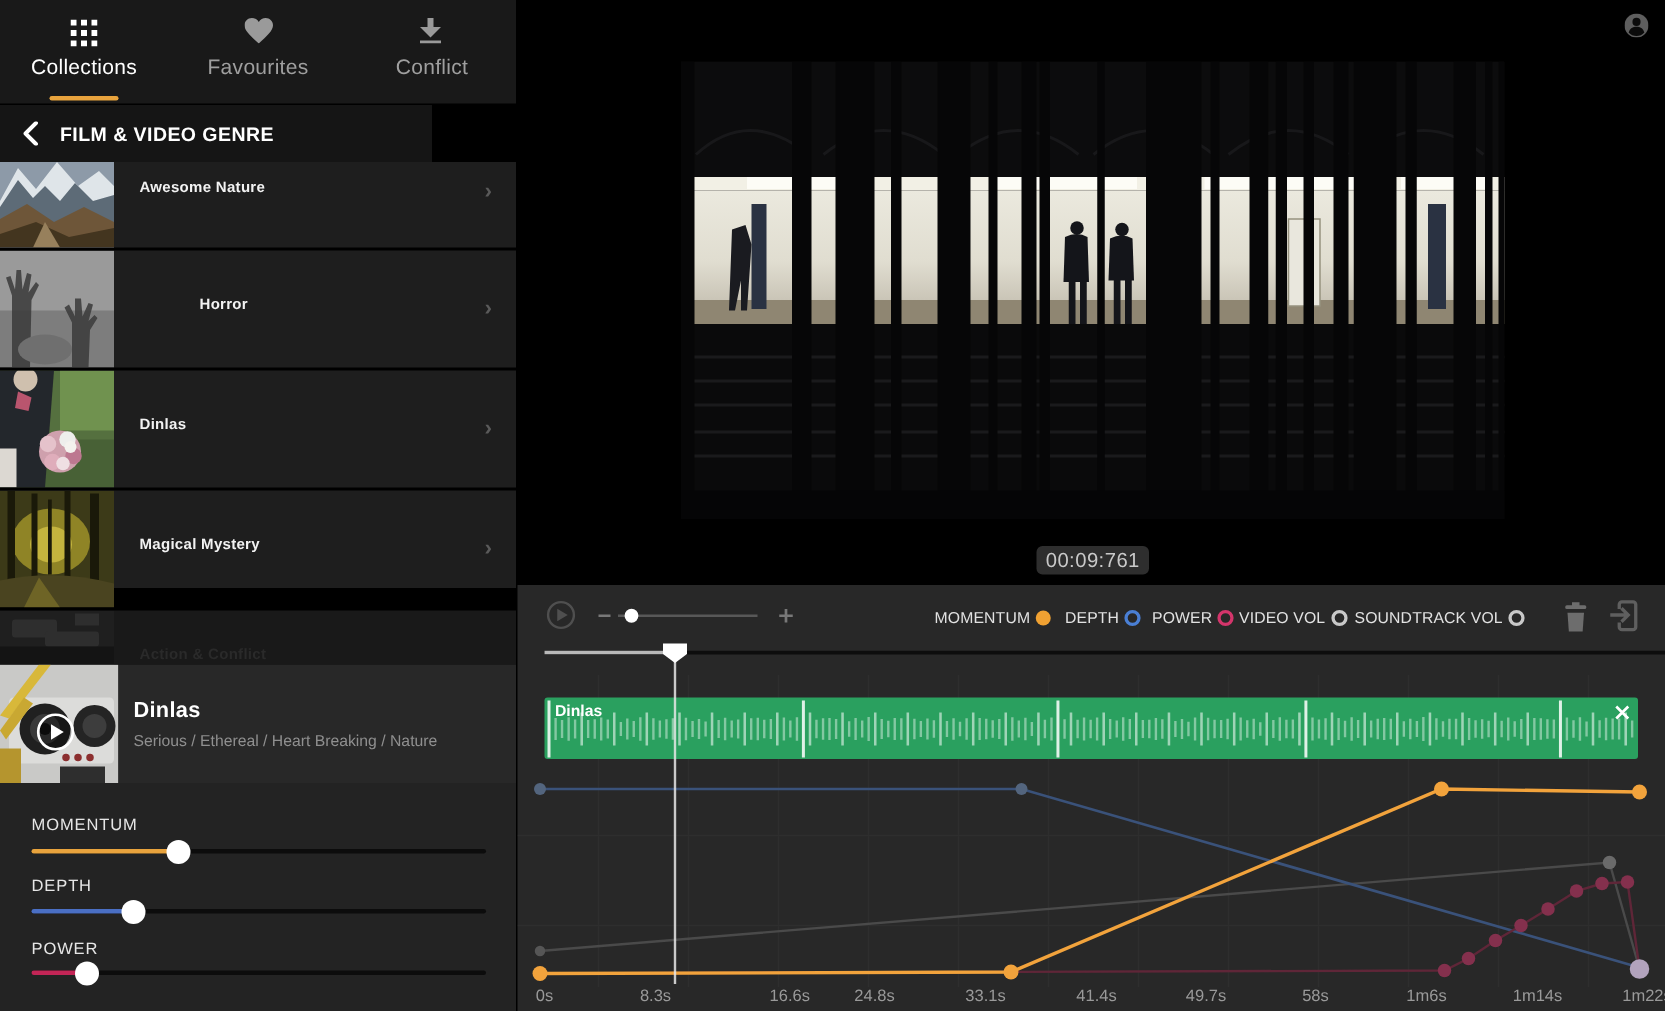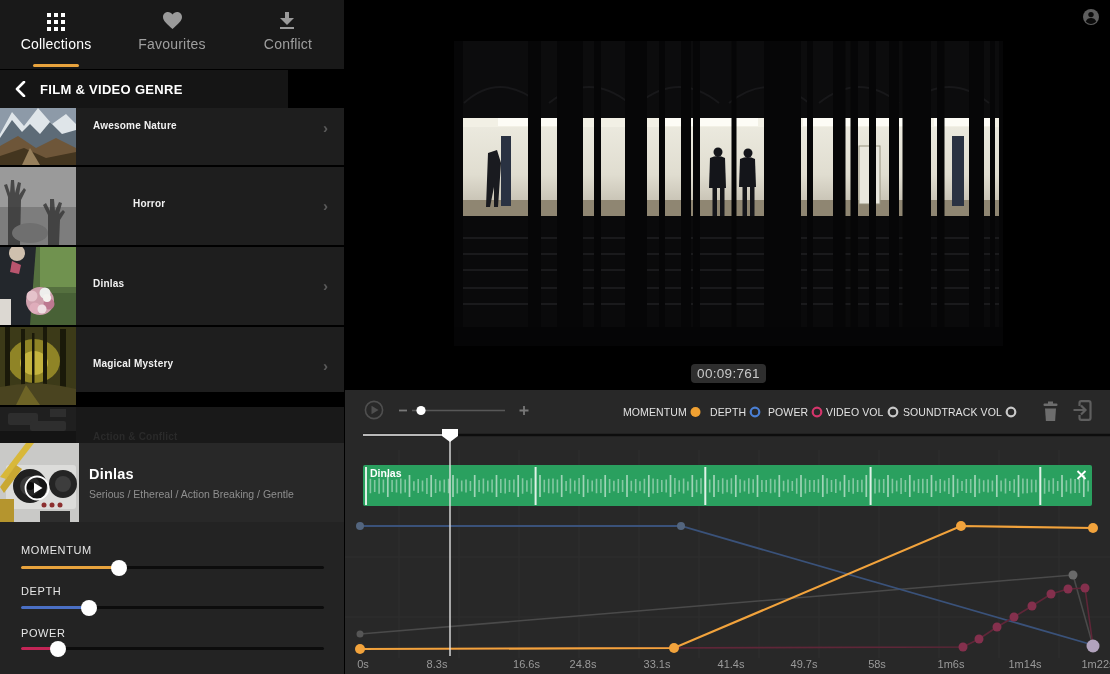--- a/index.html
+++ b/index.html
@@ -175,21 +175,21 @@
             <circle cx="52" cy="62" r="2.5"></circle>
             <circle cx="60" cy="62" r="2.5"></circle>
           </g>
           <rect x="40" y="68" width="30" height="11" fill="#2e2e2e"></rect>
         </svg></div>
   <svg class="abs" style="left:24px;top:32px;" width="26" height="26" viewBox="0 0 26 26">
         <circle cx="13" cy="13" r="11.5" fill="rgba(0,0,0,0.3)" stroke="#fff" stroke-width="1.8"></circle>
         <path d="M10 7.8 L18.5 13 L10 18.2 Z" fill="#fff"></path>
       </svg>
   <div class="abs" style="left:89px;top:23px;font-size:14.5px;font-weight:bold;color:#fff;letter-spacing:0.2px;">Dinlas</div>
-  <div class="abs" style="left:89px;top:45px;font-size:10.5px;color:#8f8f8f;">Serious / Ethereal / Action Breaking / Gentle</div>
+  <div class="abs" style="left:89px;top:45px;font-size:10.5px;color:#8f8f8f;">Serious / Ethereal / Heart Breaking / Nature</div>
 </div>
 
 <div id="sliders">
   <div class="sllbl" style="top:22px;">MOMENTUM</div>
   <div class="track" style="top:44px;">
         <div class="fill" style="width:98px;background:#e8a33d;"></div>
         <div class="knob" style="left:90px;"></div>
       </div>
   <div class="sllbl" style="top:63px;">DEPTH</div>
   <div class="track" style="top:84px;">

